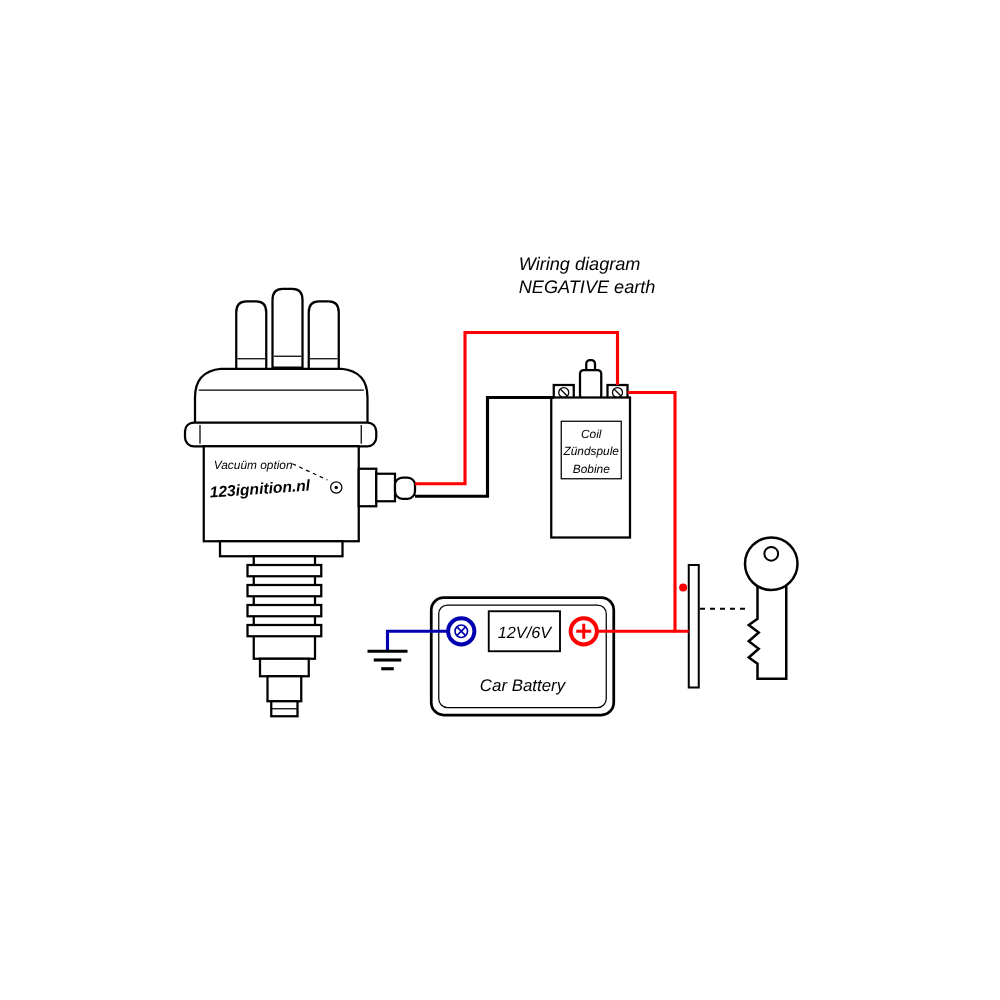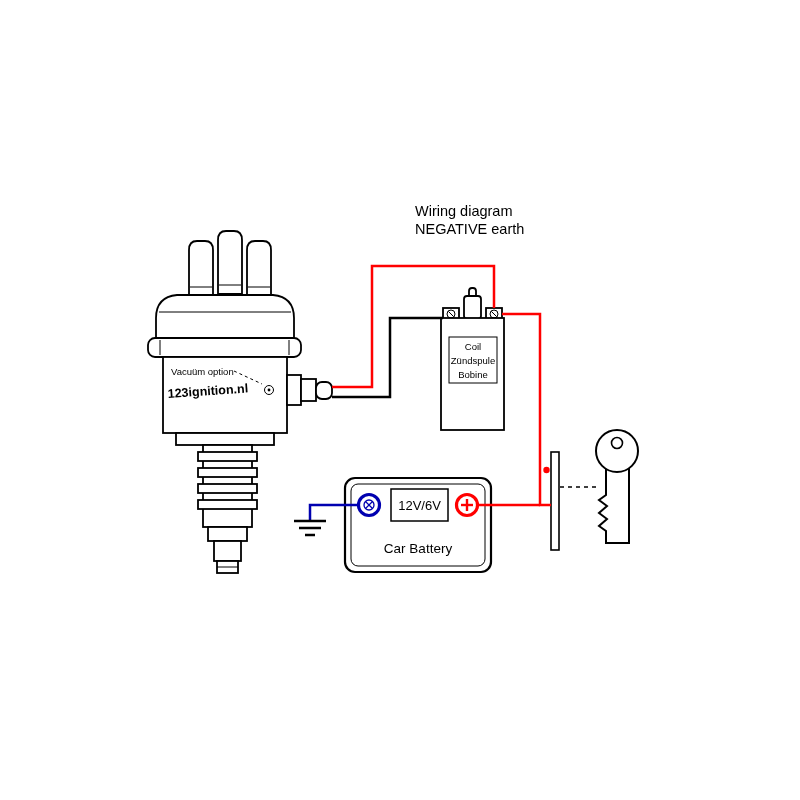--- a/index.html
+++ b/index.html
@@ -1,16 +1,16 @@
 <!DOCTYPE html>
 <html><head>
 <meta charset="utf-8">
 <style>
   html,body{margin:0;padding:0;background:#ffffff;}
-  .stage{position:relative;width:800px;height:727px;background:#ffffff;overflow:hidden;}
+  .stage{position:relative;width:800px;height:727px;background:#ffffff;overflow:hidden;font-style:italic;}
   svg text{font-family:"Liberation Sans", sans-serif;fill:#000000;}
   .t-title{font-size:14.5px;}
   .t-vac{font-size:9.5px;}
   .t-brand{font-size:12.5px;font-weight:bold;}
   .t-coil{font-size:9.5px;text-anchor:middle;}
   .t-volt{font-size:13px;text-anchor:middle;}
   .t-batt{font-size:13.5px;text-anchor:middle;}
   .outline{fill:#ffffff;stroke:#000000;stroke-width:1.8;}
   .thin{fill:none;stroke:#000000;stroke-width:1;}
   .wire{fill:none;stroke-linecap:butt;stroke-linejoin:miter;stroke-width:2.5;}

